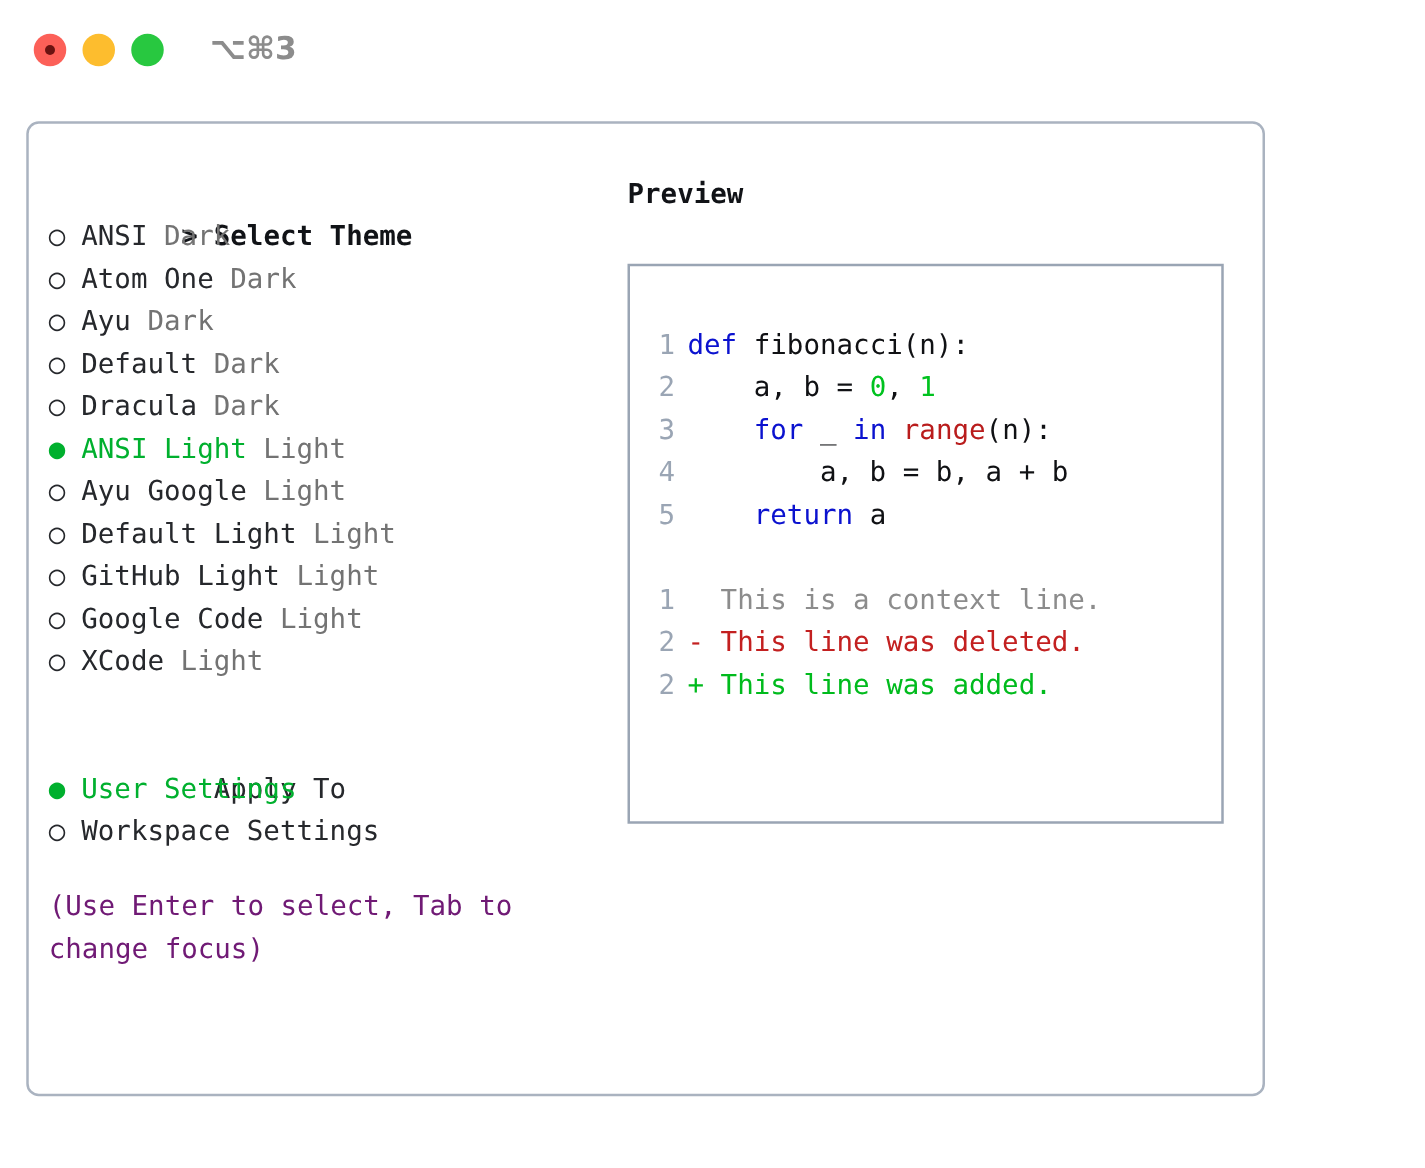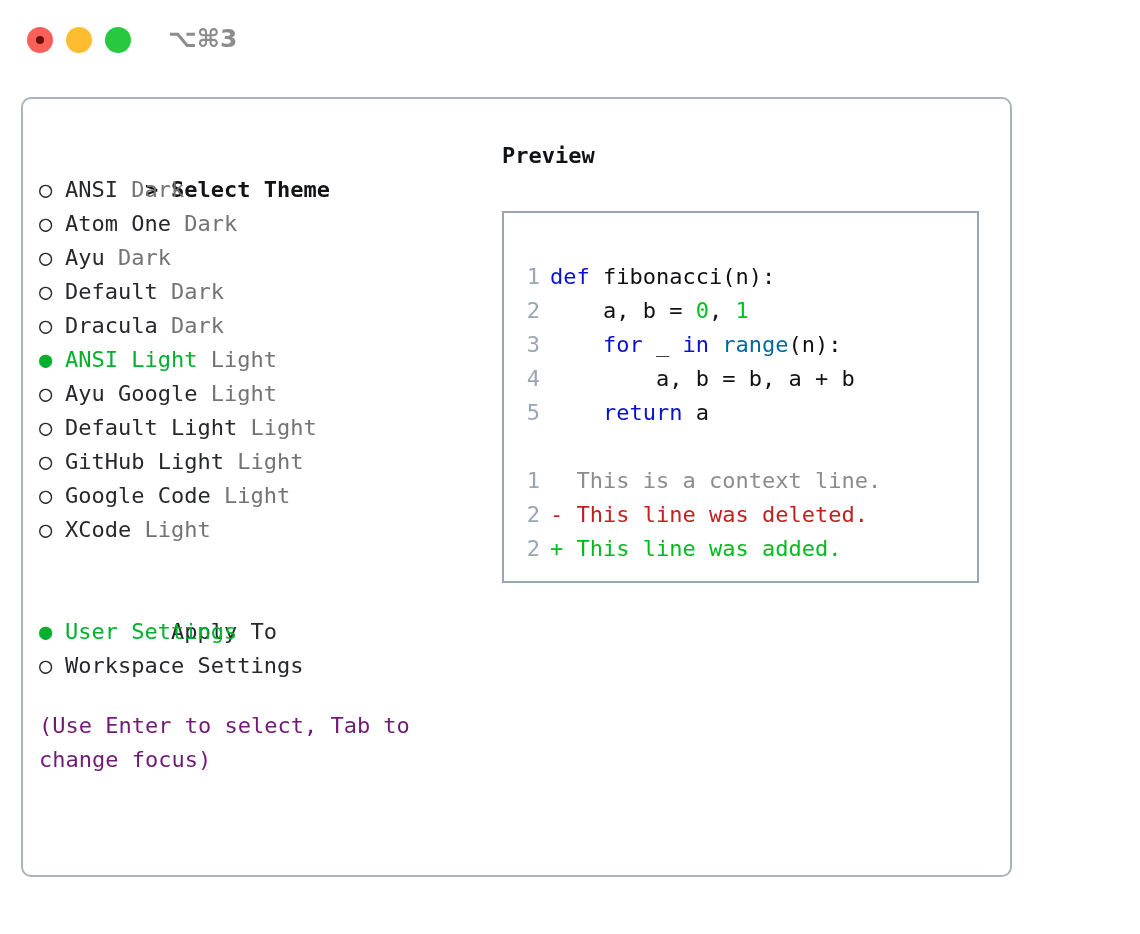--- a/index.html
+++ b/index.html
@@ -129,21 +129,21 @@
   #preview-title {
     font-size: 22px;
     font-weight: 700;
     line-height: 34px;
     color: #111317;
     white-space: pre;
   }
   #preview-box {
     margin-top: 38px;
     width: 477px;
-    height: 372px;
+    height: 448px;
     border: 2px solid #9aa5b4;
     background: #ffffff;
     box-sizing: border-box;
     position: relative;
   }
   #code {
     position: absolute;
     left: 12px;
     top: 47px;
     font-size: 22px;
@@ -152,21 +152,21 @@
   }
   .cline { white-space: pre; }
   .lnum {
     display: inline-block;
     width: 24px;
     text-align: right;
     color: #9aa5b4;
     margin-right: 10px;
   }
   .kw    { color: #0b12cf; }
-  .fn    { color: #0369a1; }
+  .fn    { color: #b91c1c; }
   .num   { color: #00c21f; }
   .plain { color: #101114; }
   .gap   { height: 34px; }
   .ctx   { color: #8c8c8c; }
   .del   { color: #c32020; }
   .add   { color: #00bb1d; }
 </style>
 </head>
 <body>
 

